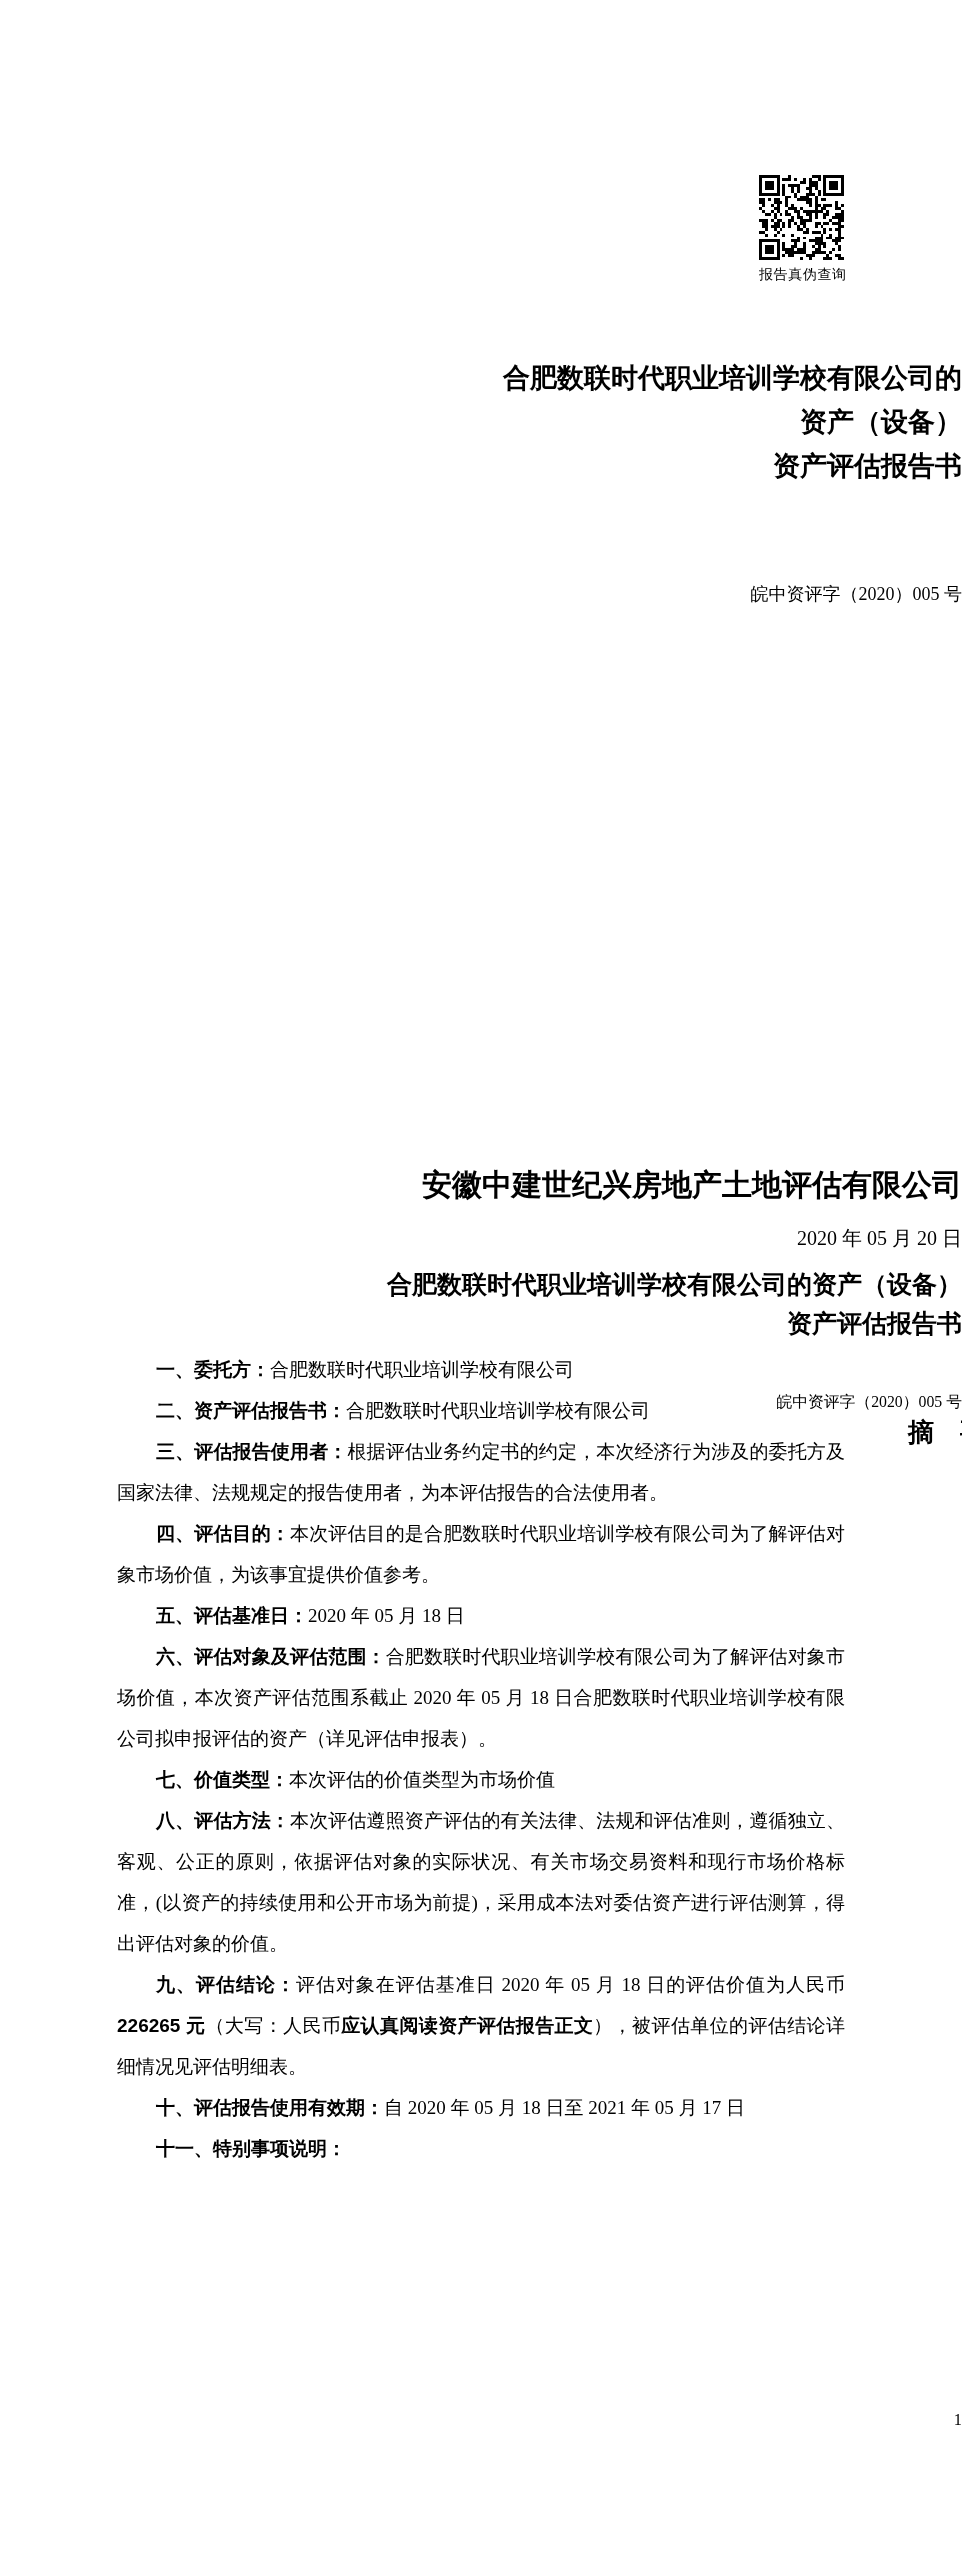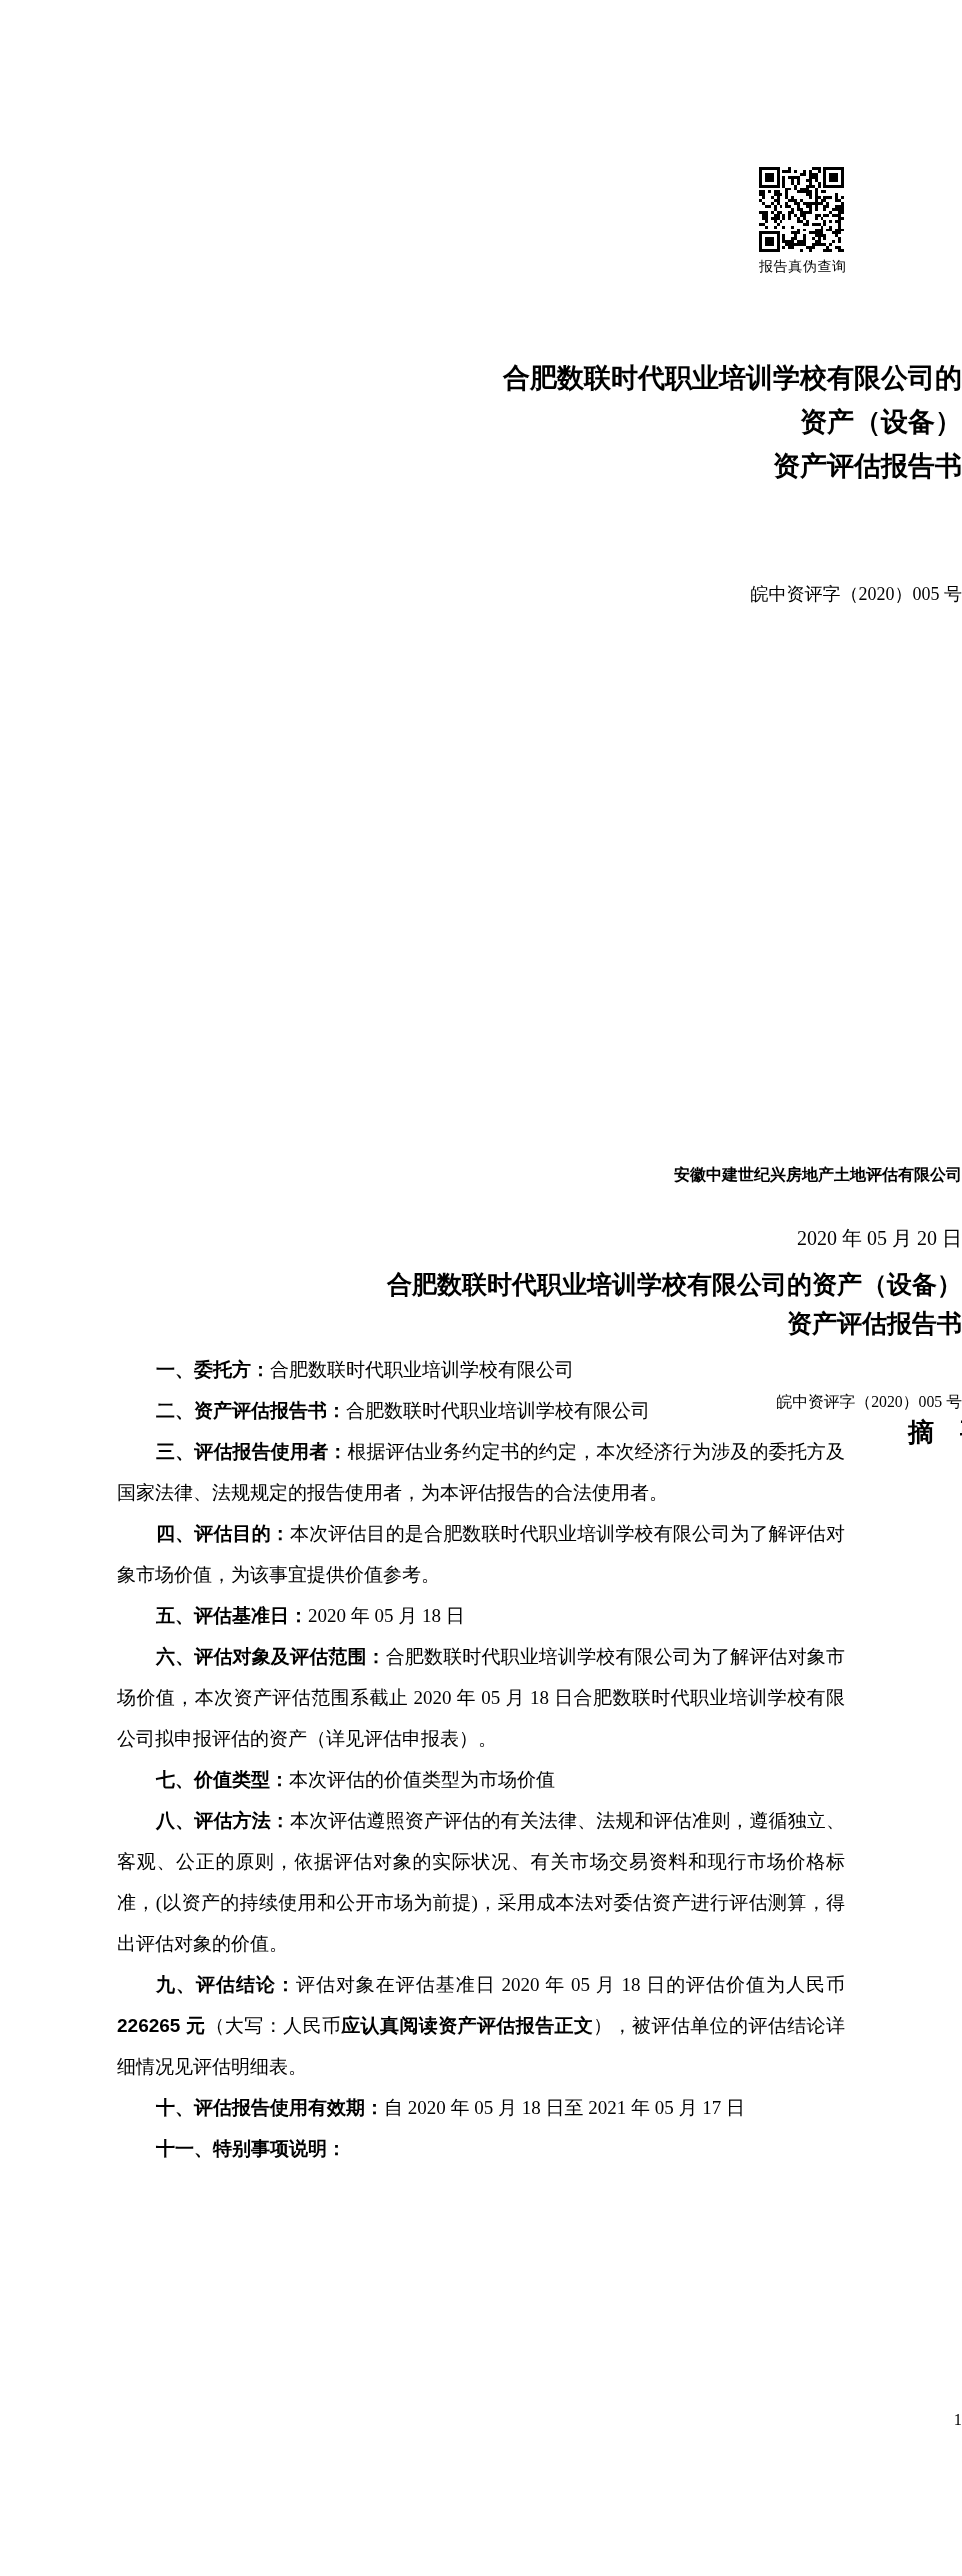--- a/index.html
+++ b/index.html
@@ -7,28 +7,28 @@
     width:962px;height:2576px;
     background:#ffffff;color:#000;
     position:relative;overflow:hidden;
     font-family:"Liberation Serif","DejaVu Serif",serif;
   }
   .abs{position:absolute;}
   .center{left:0;width:962px;text-align:right;}
   .hei{font-family:"Liberation Sans","DejaVu Sans",sans-serif;font-weight:bold;}
 
   
-  .qr-block{left:759px;top:167px;width:86px;text-align:left;}
+  .qr-block{left:759px;top:175px;width:86px;text-align:left;}
   .qr-block svg{display:block;width:85px;height:85px;}
   .qr-label{margin-top:5.5px;font-size:14px;letter-spacing:0.6px;white-space:nowrap;}
 
   
   .cover-title{top:356px;font-size:27px;line-height:44px;}
   .cover-docnum{top:582px;font-size:18px;}
-  .company-name{top:1165px;font-size:16px;font-weight:600;
+  .company-name{top:1165px;font-size:30px;font-weight:600;
     font-family:"Liberation Sans","DejaVu Sans",sans-serif;}
   .report-date{top:1225px;font-size:20px;}
 
   
   .summary-title{top:1265px;font-size:25px;line-height:39px;}
   .summary-abstract{top:1415px;font-size:26px;padding-left:24px;}
   .summary-docnum{top:1392px;font-size:15.8px;}
 
   
   .summary-body{

